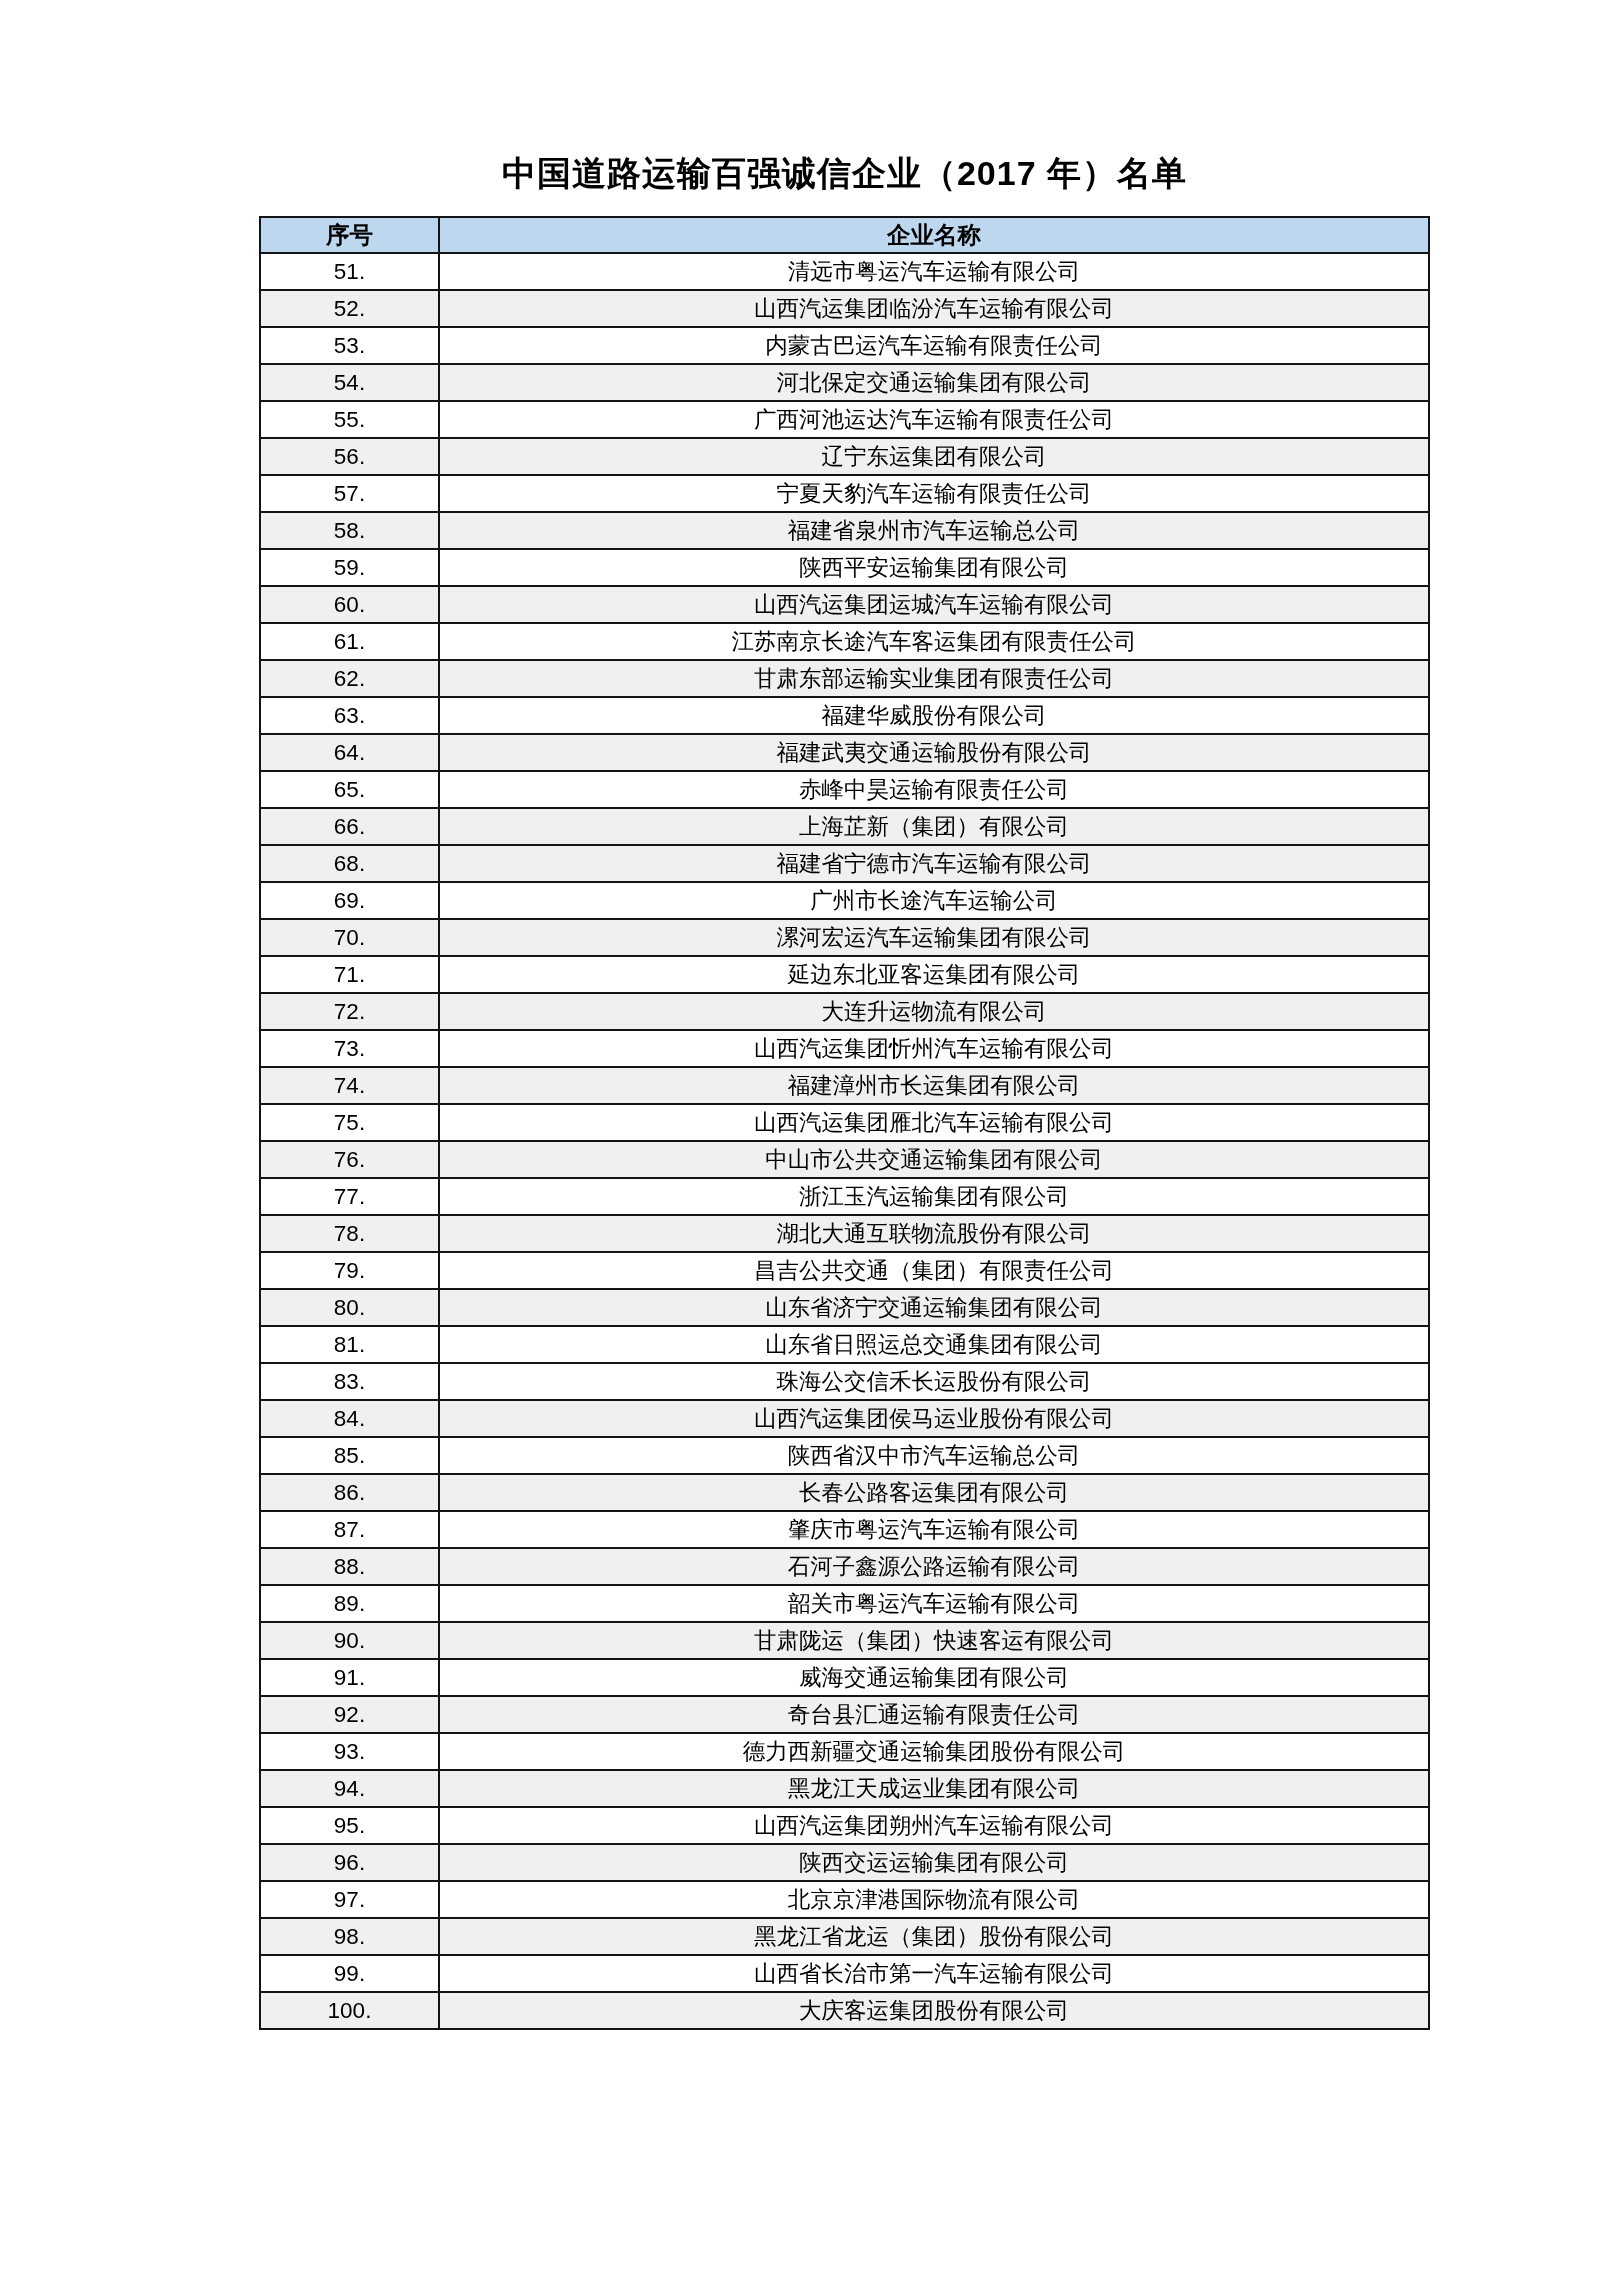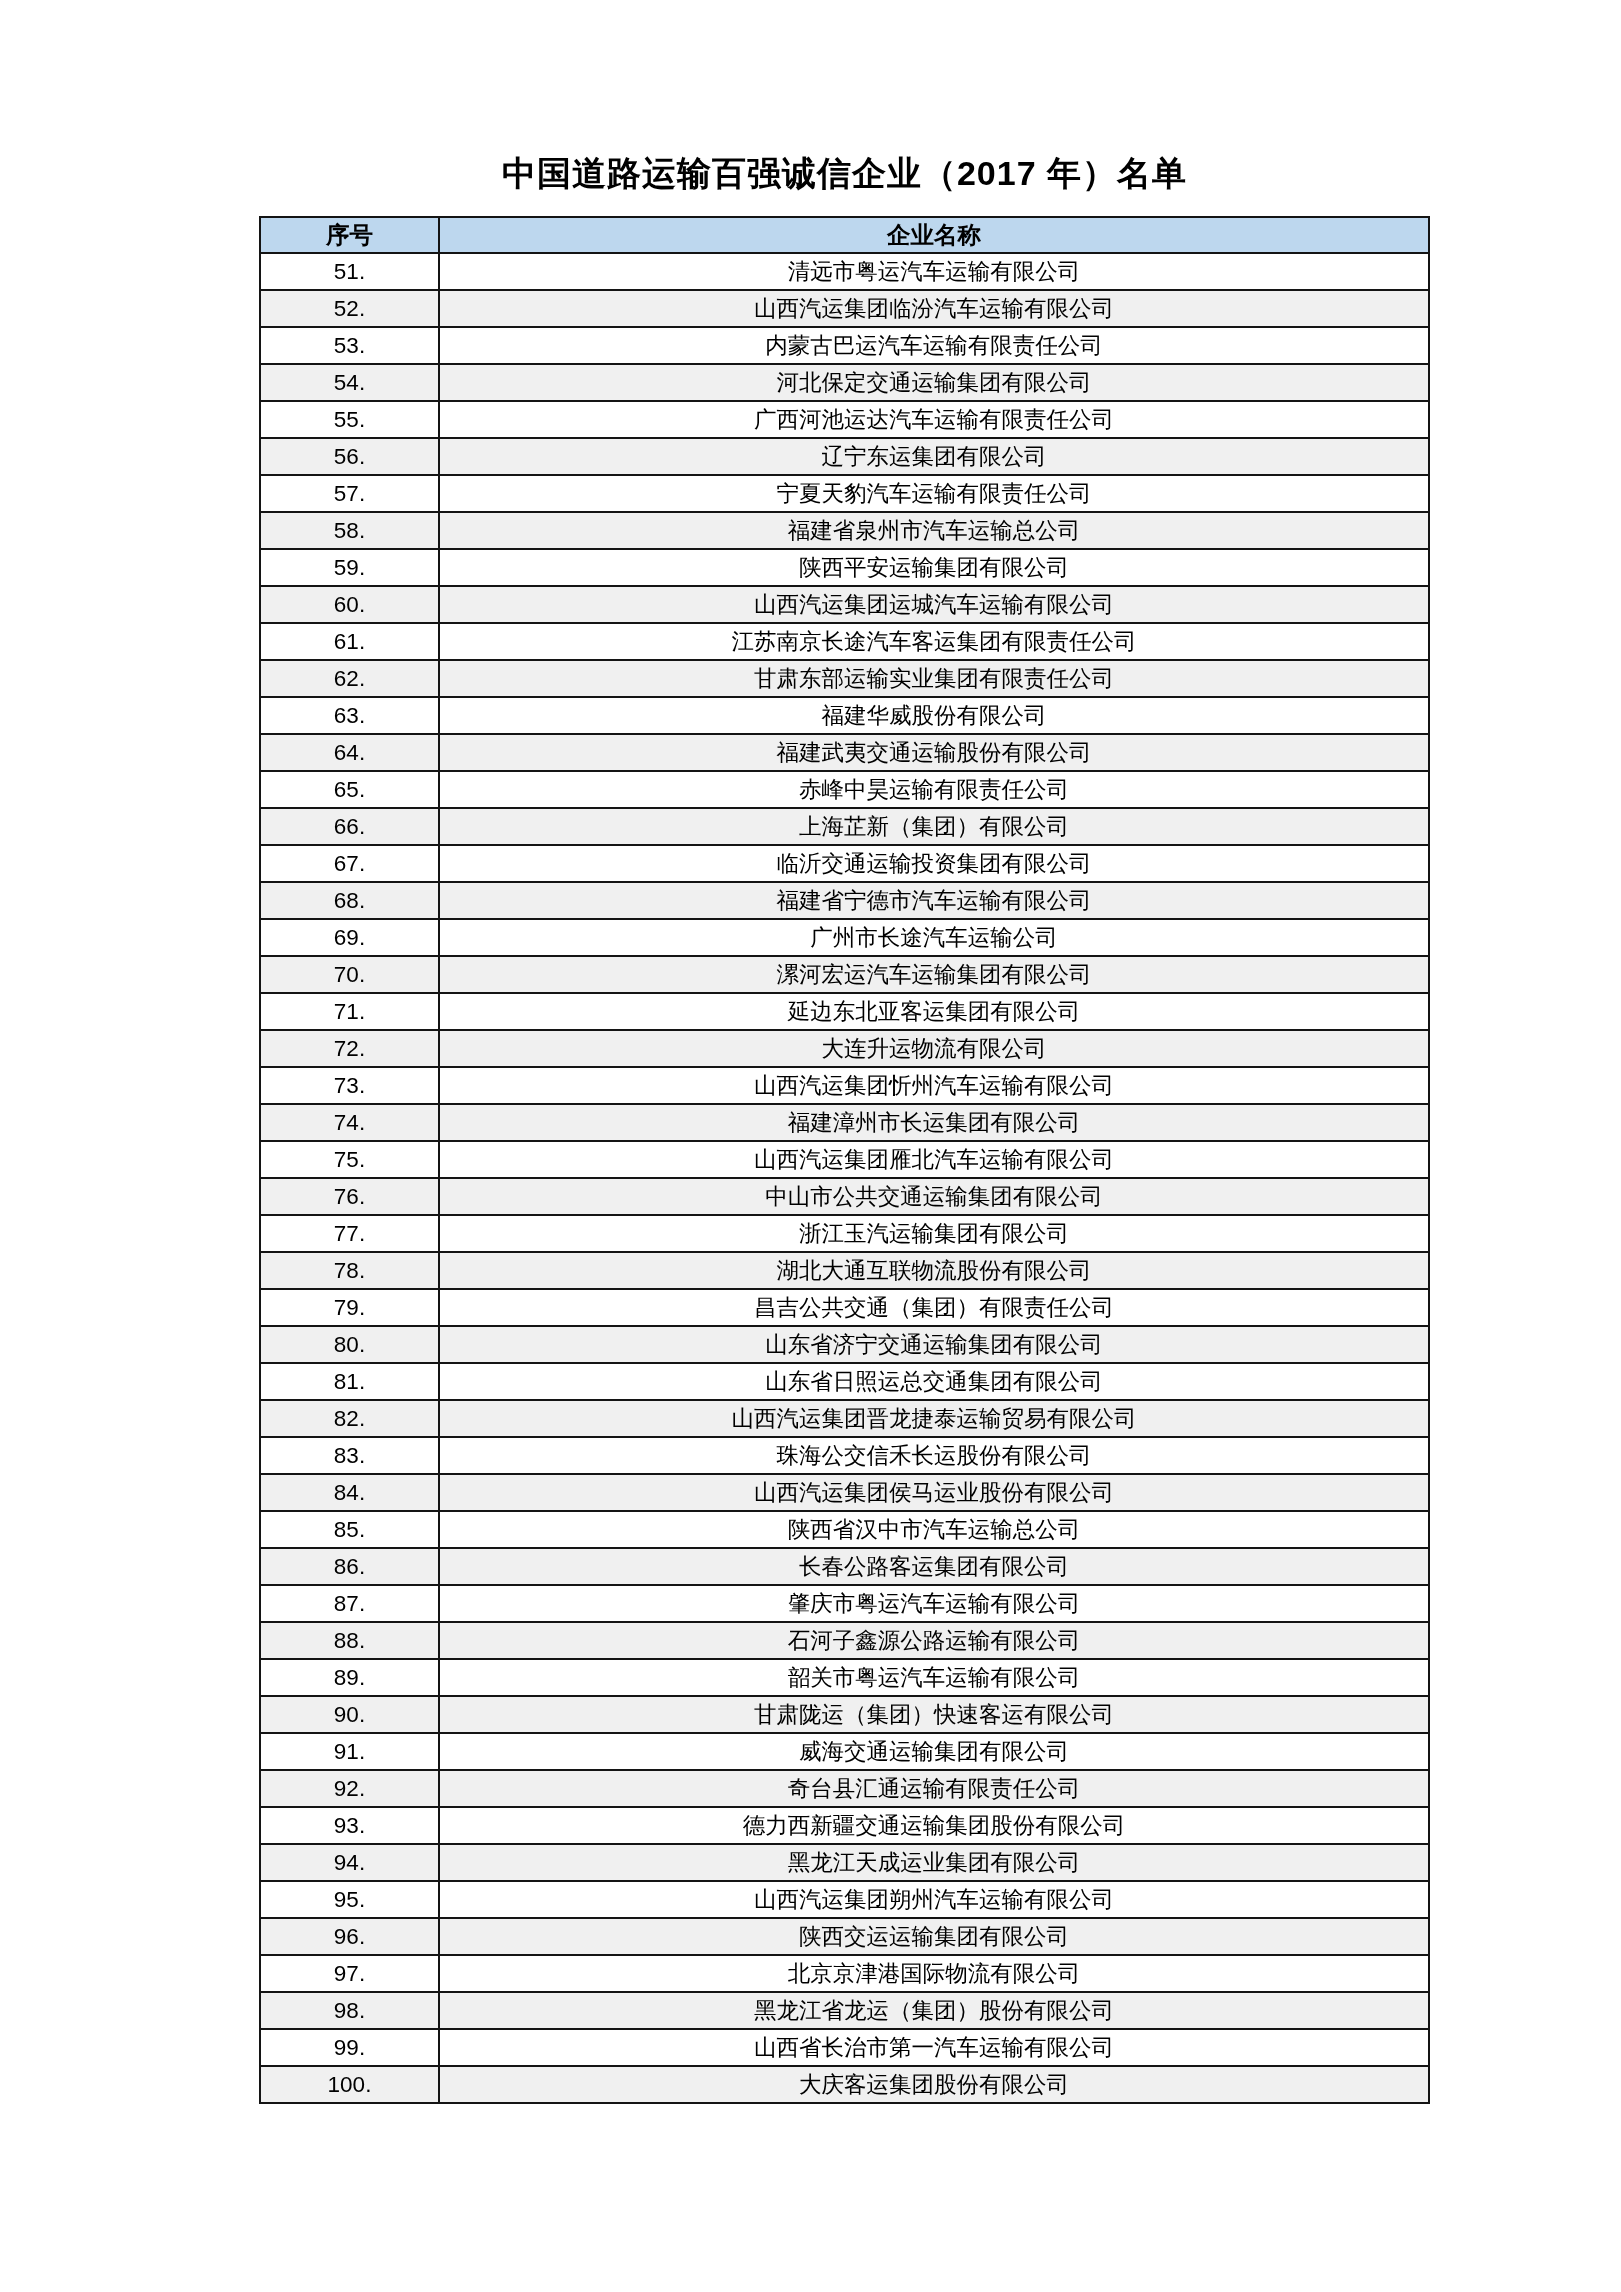--- a/index.html
+++ b/index.html
@@ -138,24 +138,20 @@
           <td class="name">福建武夷交通运输股份有限公司</td>
         </tr>
         <tr>
           <td class="num">65.</td>
           <td class="name">赤峰中昊运输有限责任公司</td>
         </tr>
         <tr class="alt">
           <td class="num">66.</td>
           <td class="name">上海芷新（集团）有限公司</td>
         </tr>
-        <tr>
-          <td class="num">67.</td>
-          <td class="name">临沂交通运输投资集团有限公司</td>
-        </tr>
         <tr class="alt">
           <td class="num">68.</td>
           <td class="name">福建省宁德市汽车运输有限公司</td>
         </tr>
         <tr>
           <td class="num">69.</td>
           <td class="name">广州市长途汽车运输公司</td>
         </tr>
         <tr class="alt">
           <td class="num">70.</td>
@@ -198,24 +194,20 @@
           <td class="name">昌吉公共交通（集团）有限责任公司</td>
         </tr>
         <tr class="alt">
           <td class="num">80.</td>
           <td class="name">山东省济宁交通运输集团有限公司</td>
         </tr>
         <tr>
           <td class="num">81.</td>
           <td class="name">山东省日照运总交通集团有限公司</td>
         </tr>
-        <tr class="alt">
-          <td class="num">82.</td>
-          <td class="name">山西汽运集团晋龙捷泰运输贸易有限公司</td>
-        </tr>
         <tr>
           <td class="num">83.</td>
           <td class="name">珠海公交信禾长运股份有限公司</td>
         </tr>
         <tr class="alt">
           <td class="num">84.</td>
           <td class="name">山西汽运集团侯马运业股份有限公司</td>
         </tr>
         <tr>
           <td class="num">85.</td>

